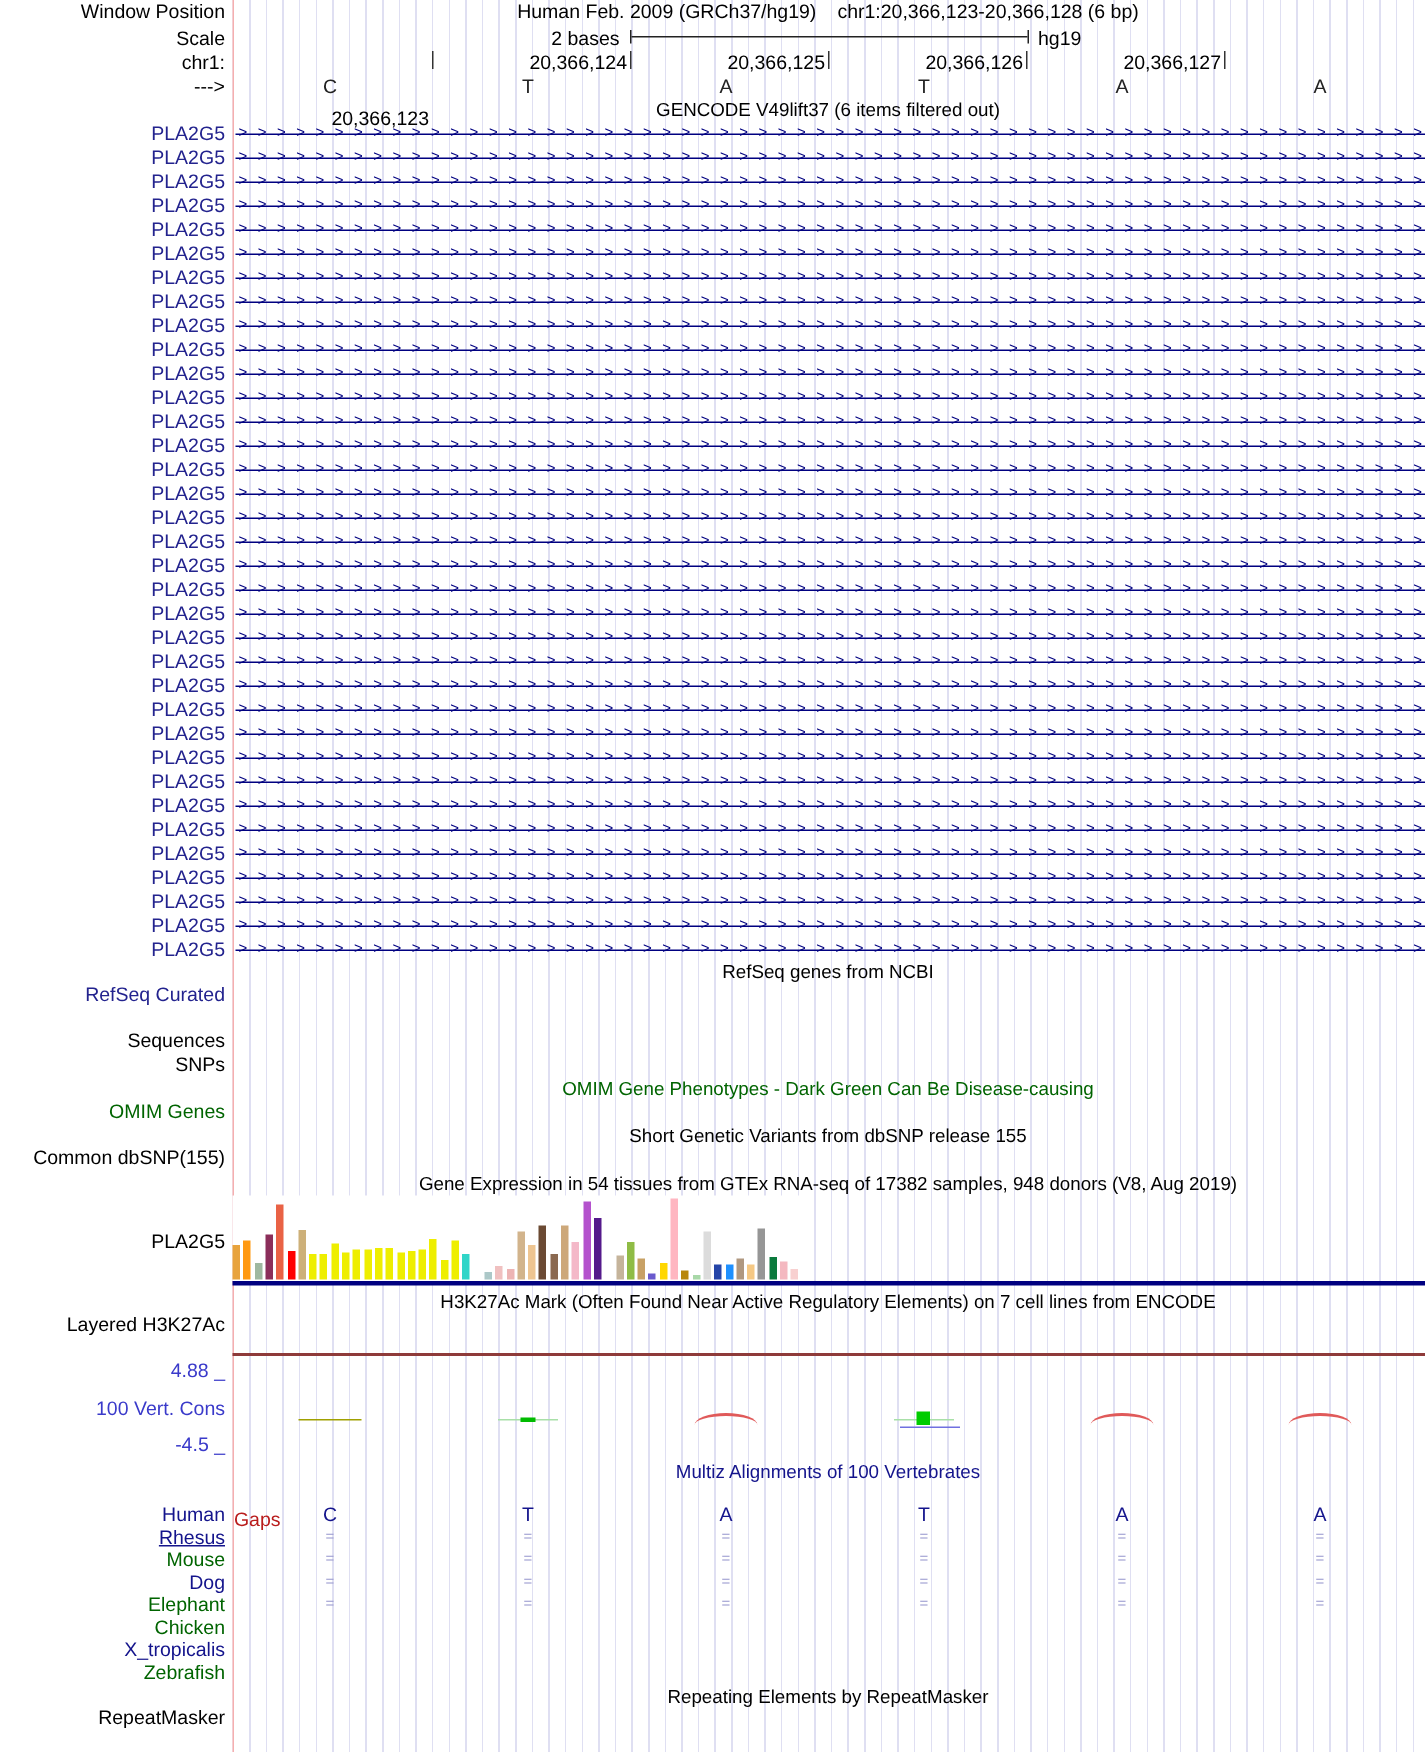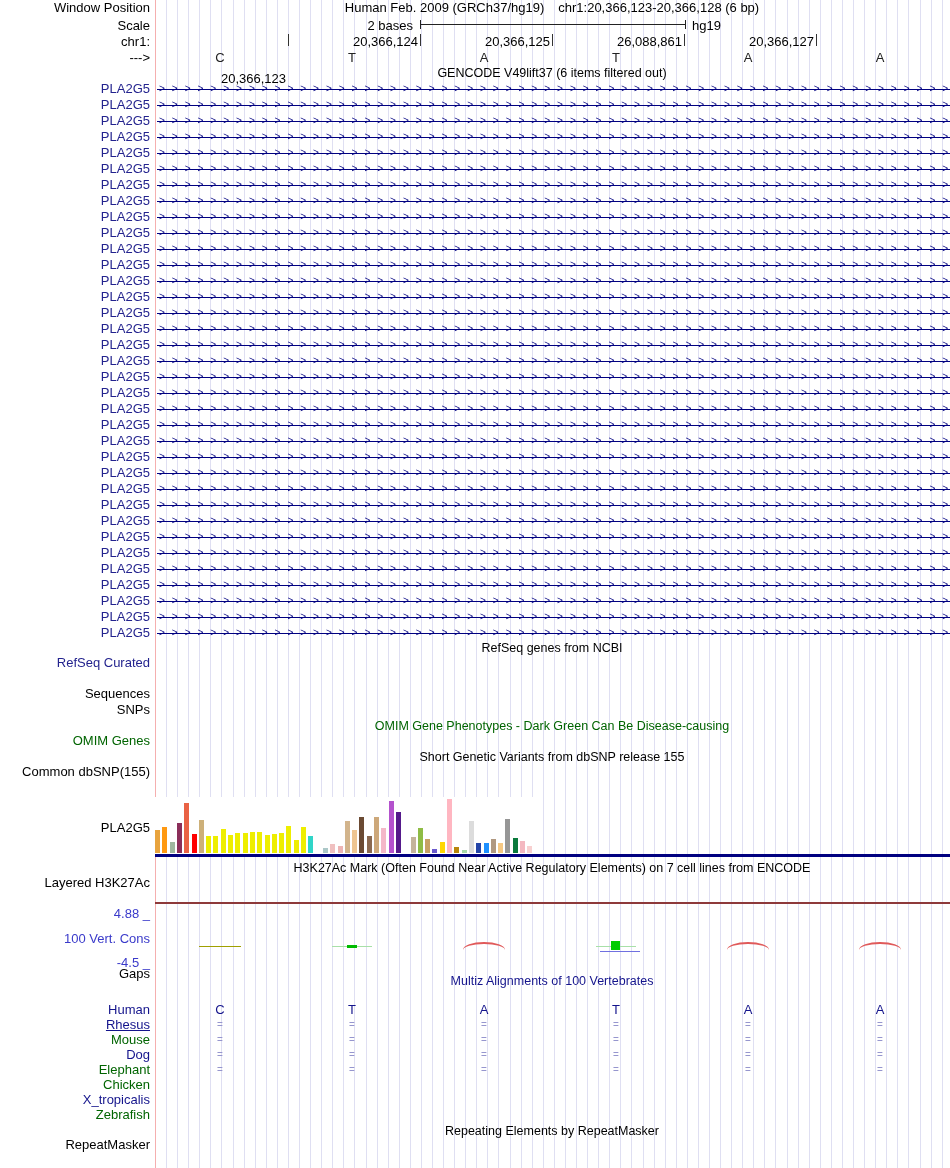--- a/index.html
+++ b/index.html
@@ -64,21 +64,21 @@
   <div id="scale-genome">hg19</div>
 
   <div class="lbl black" style="top:35px">chr1:</div>
   <div id="coord-row">
       <div class="coordlbl" style="left: 194px; width: 92px; margin-top: 37px;">20,366,123</div>
       <div class="coordtick" style="left: 288px;"></div>
       <div class="coordlbl" style="left: 326px; width: 92px;">20,366,124</div>
       <div class="coordtick" style="left: 420px;"></div>
       <div class="coordlbl" style="left: 458px; width: 92px;">20,366,125</div>
       <div class="coordtick" style="left: 552px;"></div>
-      <div class="coordlbl" style="left: 590px; width: 92px;">26,088,861</div>
+      <div class="coordlbl" style="left: 590px; width: 92px;">20,366,126</div>
       <div class="coordtick" style="left: 684px;"></div>
       <div class="coordlbl" style="left: 722px; width: 92px;">20,366,127</div>
       <div class="coordtick" style="left: 816px;"></div>
     </div>
 
   <div class="lbl black" style="top:51px">---&gt;</div>
   <div id="strand-row">
       <div class="basechar" style="left: 220px; top: 51px;">C</div>
       <div class="basechar" style="left: 352px; top: 51px;">T</div>
       <div class="basechar" style="left: 484px; top: 51px;">A</div>
@@ -236,20 +236,21 @@
 
   <div class="lbl black" style="top:687px">Sequences</div>
   <div class="lbl black" style="top:703px">SNPs</div>
 
   <div class="title green" style="top:719px">OMIM Gene Phenotypes - Dark Green Can Be Disease-causing</div>
   <div class="lbl green" style="top:734px">OMIM Genes</div>
 
   <div class="title black" style="top:750px">Short Genetic Variants from dbSNP release 155</div>
   <div class="lbl black" style="top:765px">Common dbSNP(155)</div>
 
+  <div class="title black" style="top:782px">Gene Expression in 54 tissues from GTEx RNA-seq of 17382 samples, 948 donors (V8, Aug 2019)</div>
   <div id="gtex-box"></div>
   <div id="gtex-bars">
       <div class="gtex-bar" style="left: 155px; top: 830px; height: 23px; background: rgb(232, 163, 61);"></div>
       <div class="gtex-bar" style="left: 162.3px; top: 827px; height: 26px; background: rgb(255, 153, 18);"></div>
       <div class="gtex-bar" style="left: 169.6px; top: 842px; height: 11px; background: rgb(159, 184, 160);"></div>
       <div class="gtex-bar" style="left: 176.9px; top: 823px; height: 30px; background: rgb(139, 46, 90);"></div>
       <div class="gtex-bar" style="left: 184.2px; top: 803px; height: 50px; background: rgb(233, 98, 69);"></div>
       <div class="gtex-bar" style="left: 191.5px; top: 834px; height: 19px; background: rgb(255, 0, 0);"></div>
       <div class="gtex-bar" style="left: 198.8px; top: 820px; height: 33px; background: rgb(205, 176, 121);"></div>
       <div class="gtex-bar" style="left: 206.1px; top: 836px; height: 17px; background: rgb(238, 238, 0);"></div>
@@ -313,21 +314,21 @@
       <div class="consmark" style="left: 596px; top: 945.5px; width: 40px; height: 1px; background: rgb(168, 224, 168);"></div>
       <div class="consmark" style="left: 611px; top: 941px; width: 9px; height: 9px; background: rgb(0, 204, 0);"></div>
       <div class="consmark" style="left: 600px; top: 950.5px; width: 40px; height: 1.5px; background: rgb(112, 112, 224);"></div>
       <div class="consmark" style="left: 727px; top: 942px; width: 42px; height: 6px; border-top: 2px solid rgb(224, 90, 90); border-radius: 50% / 100% 100% 0px 0px;"></div>
       <div class="consmark" style="left: 859px; top: 942px; width: 42px; height: 6px; border-top: 2px solid rgb(224, 90, 90); border-radius: 50% / 100% 100% 0px 0px;"></div>
     </div>
   <div class="lbl blue" style="top:956px">-4.5 _</div>
 
   <div class="title mznavy" style="top:974px">Multiz Alignments of 100 Vertebrates</div>
   <div id="multiz-rows">
-      <div class="lbl" style="top: 967px; color: #000000;">Gaps</div>
+      <div class="lbl" style="top: 1006px; color: #b91c1c; padding-left: 37px;">Gaps</div>
       <div class="lbl" style="top: 1003px; color: rgb(20, 20, 140);">Human</div>
       <div class="mzbase" style="left: 220px; top: 1003px;">C</div>
       <div class="mzbase" style="left: 352px; top: 1003px;">T</div>
       <div class="mzbase" style="left: 484px; top: 1003px;">A</div>
       <div class="mzbase" style="left: 616px; top: 1003px;">T</div>
       <div class="mzbase" style="left: 748px; top: 1003px;">A</div>
       <div class="mzbase" style="left: 880px; top: 1003px;">A</div>
       <div class="lbl" style="top: 1018px; color: rgb(20, 20, 140); text-decoration: underline;">Rhesus</div>
       <div class="mzeq" style="left: 220px; top: 1019px;">=</div>
       <div class="mzeq" style="left: 352px; top: 1019px;">=</div>

